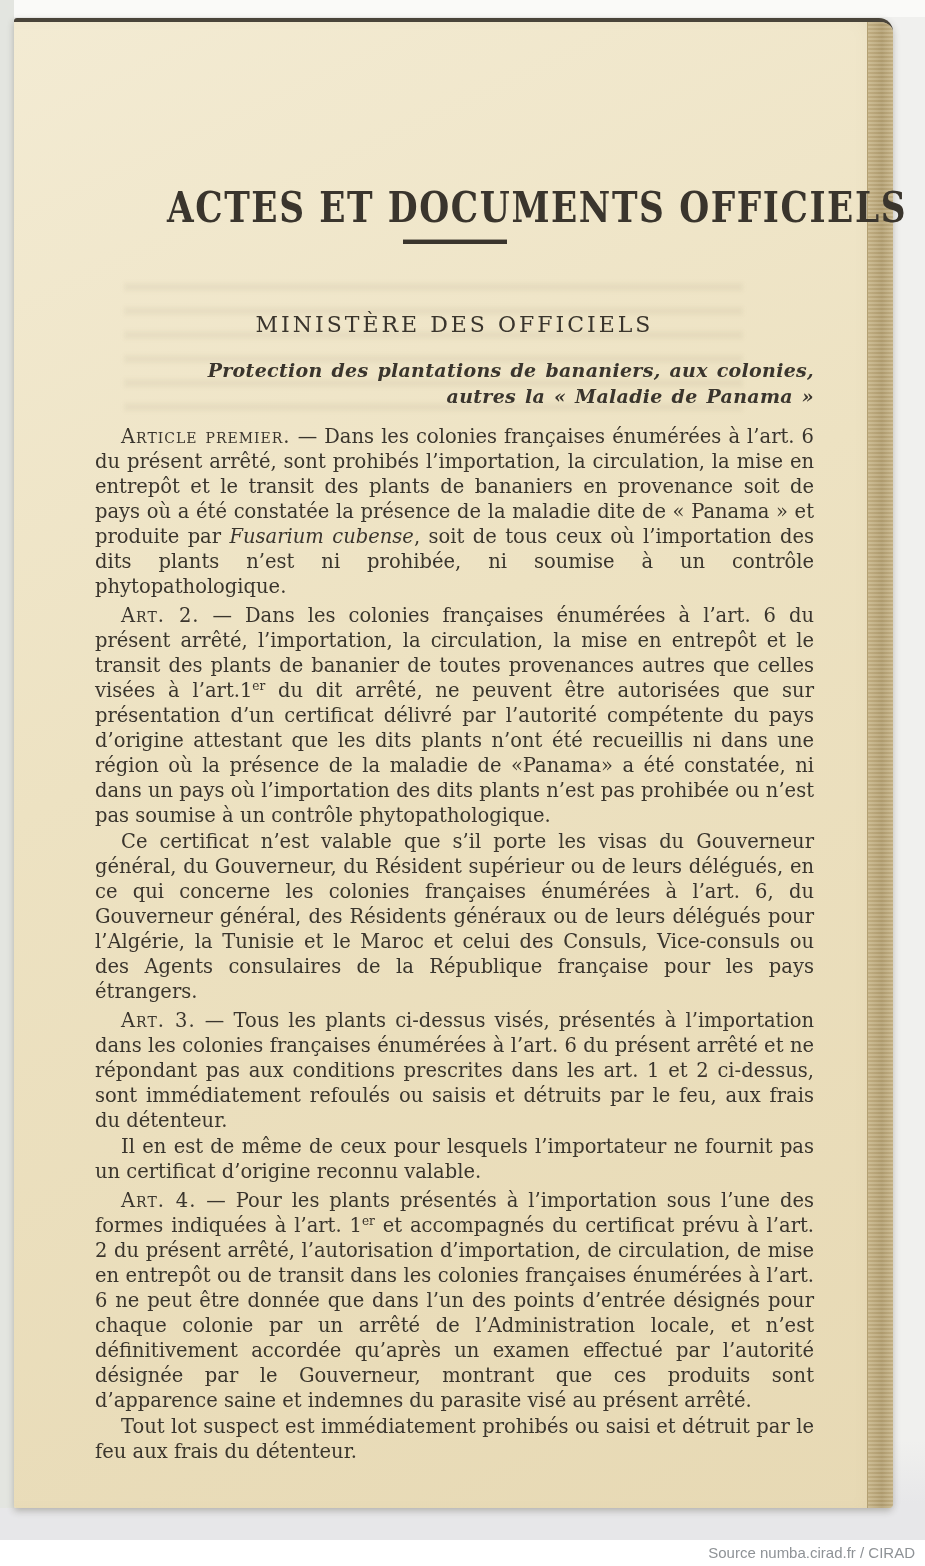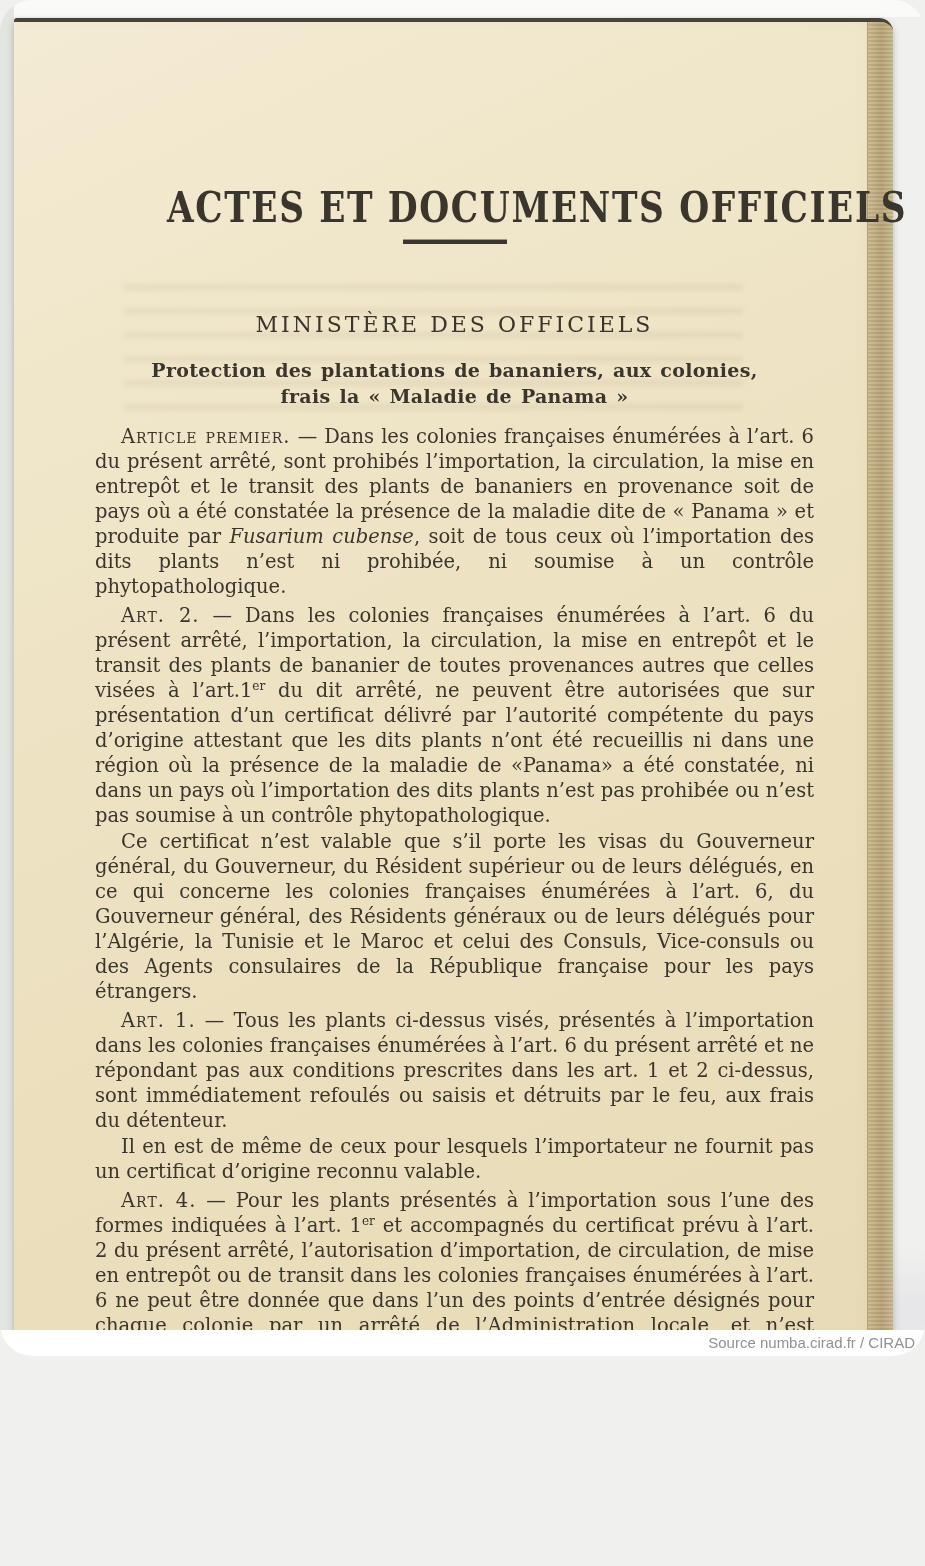--- a/index.html
+++ b/index.html
@@ -1,22 +1,22 @@
 <!DOCTYPE html>
 <html lang="fr" style="--paper: #ede2c2; --paper_light: #f3ebd3; --paper_dark: #e7d9b4; --ink: #3a352d; --edge_line: #49443a; --page_edge: #c9b78b; --page_edge_dark: #b3a073; --backdrop: #f0f0ee; --backdrop_bottom: #e7e7e9; --top_strip: #fafaf8; --left_strip: #e3e5e0; --footer_bg: #ffffff; --footer_text: #8e9296;"><head>
 <meta charset="utf-8">
 <style>
   html,body{margin:0;padding:0;}
   body{
     width:925px;height:1566px;overflow:hidden;
     font-family:"DejaVu Serif","Liberation Serif",serif;
     background:var(--backdrop,#f0f0ee);
   }
-  .scan{position:relative;width:925px;height:1356px;overflow:hidden;
-        background:linear-gradient(180deg,var(--backdrop,#f0f0ee) 0%,var(--backdrop,#f0f0ee) 92%,var(--backdrop_bottom,#e7e7e9) 96%);border-radius:32px;}
+  .scan{position:relative;width:925px;height:1566px;overflow:hidden;
+        background:linear-gradient(180deg,var(--backdrop,#f0f0ee) 0%,var(--backdrop,#f0f0ee) 92%,var(--backdrop_bottom,#e7e7e9) 96%);}
   .top-strip{position:absolute;left:0;top:0;width:925px;height:17px;background:var(--top_strip,#fafaf8);}
   .left-strip{position:absolute;left:0;top:0;width:14px;height:1530px;background:var(--left_strip,#e3e5e0);}
   .bottom-gray{position:absolute;left:0;top:1508px;width:925px;height:32px;background:var(--backdrop_bottom,#e7e7e9);}
 
   
   .page{
     position:absolute;left:14px;top:18px;width:879px;height:1490px;
     box-sizing:border-box;
     background:linear-gradient(155deg,var(--paper_light,#f3ebd3) 0%,var(--paper,#ede2c2) 42%,var(--paper_dark,#e7d9b4) 100%);
     border-top:4px solid var(--edge_line,#49443a);
@@ -44,22 +44,22 @@
     margin:163px 0 0 0;text-align:center;
     font-size:43px;line-height:44px;font-weight:700;letter-spacing:2px;
     transform:scaleX(.80);transform-origin:50% 50%;white-space:nowrap;
   }
   .title-rule{width:104px;height:4px;margin:11px auto 0;
     background:var(--ink,#3a352d);box-shadow:0 -1px 0 rgba(58,53,45,.45);}
   .ministry{
     margin:68px 0 0 0;text-align:center;font-weight:400;
     font-size:22px;line-height:26px;letter-spacing:3px;white-space:nowrap;
   }
-  .subtitle{margin:19px 0 0 0;text-align:center;font-weight:700;
-    font-size:19px;line-height:26px;letter-spacing:.3px;word-spacing:2px;}
+  .subtitle{margin:19px 0 0 0;text-align:right;font-weight:700;
+    font-size:19px;line-height:26px;letter-spacing:.3px;word-spacing:2px;font-style:italic;}
   .doc-body{margin-top:15px;font-size:19.5px;line-height:25px;}
   .para{margin:0;text-align:justify;text-indent:26px;}
   .para.article-start{margin-top:4px;}
   .para.plain{margin-top:1px;}
   .smallcaps{font-variant:small-caps;letter-spacing:1px;}
   .italic{font-style:italic;}
   .sup{vertical-align:super;font-size:.62em;line-height:0;}
 
   
   .source-bar{
@@ -83,28 +83,28 @@
     <div class="ghost"></div>
 
     <div class="content">
       <h1 class="doc-title">ACTES ET DOCUMENTS OFFICIELS</h1>
       <div class="title-rule"></div>
 
       <h2 class="ministry">MINISTÈRE DES OFFICIELS</h2>
 
       <div class="subtitle">
         <div>Protection des plantations de bananiers, aux colonies,</div>
-        <div>frais la « Maladie de Panama »</div>
+        <div>autres la « Maladie de Panama »</div>
       </div>
 
       <div class="doc-body">
           <p class="para article-start"><span class="smallcaps">Article premier.</span><span> — Dans les colonies françaises énumérées à l’art. 6 du présent arrêté, sont prohibés l’importation, la circulation, la mise en entrepôt et le transit des plants de bananiers en provenance soit de pays où a été constatée la présence de la maladie dite de « Panama » et produite par </span><span class="italic">Fusarium cubense</span><span>, soit de tous ceux où l’importation des dits plants n’est ni prohibée, ni soumise à un contrôle phytopathologique.</span></p>
           <p class="para article-start"><span class="smallcaps">Art. 2.</span><span> — Dans les colonies françaises énumérées à l’art. 6 du présent arrêté, l’importation, la circulation, la mise en entrepôt et le transit des plants de bananier de toutes provenances autres que celles visées à l’art.1</span><span class="sup">er</span><span> du dit arrêté, ne peuvent être autorisées que sur présentation d’un certificat délivré par l’autorité compétente du pays d’origine attestant que les dits plants n’ont été recueillis ni dans une région où la présence de la maladie de «Panama» a été constatée, ni dans un pays où l’importation des dits plants n’est pas prohibée ou n’est pas soumise à un contrôle phytopathologique.</span></p>
           <p class="para plain"><span>Ce certificat n’est valable que s’il porte les visas du Gouverneur général, du Gouverneur, du Résident supérieur ou de leurs délégués, en ce qui concerne les colonies françaises énumérées à l’art. 6, du Gouverneur général, des Résidents généraux ou de leurs délégués pour l’Algérie, la Tunisie et le Maroc et celui des Consuls, Vice-consuls ou des Agents consulaires de la République française pour les pays étrangers.</span></p>
-          <p class="para article-start"><span class="smallcaps">Art. 1.</span><span> — Tous les plants ci-dessus visés, présentés à l’importation dans les colonies françaises énumérées à l’art. 6 du présent arrêté et ne répondant pas aux conditions prescrites dans les art. 1 et 2 ci-dessus, sont immédiatement refoulés ou saisis et détruits par le feu, aux frais du détenteur.</span></p>
+          <p class="para article-start"><span class="smallcaps">Art. 3.</span><span> — Tous les plants ci-dessus visés, présentés à l’importation dans les colonies françaises énumérées à l’art. 6 du présent arrêté et ne répondant pas aux conditions prescrites dans les art. 1 et 2 ci-dessus, sont immédiatement refoulés ou saisis et détruits par le feu, aux frais du détenteur.</span></p>
           <p class="para plain"><span>Il en est de même de ceux pour lesquels l’importateur ne fournit pas un certificat d’origine reconnu valable.</span></p>
           <p class="para article-start"><span class="smallcaps">Art. 4.</span><span> — Pour les plants présentés à l’importation sous l’une des formes indiquées à l’art. 1</span><span class="sup">er</span><span> et accompagnés du certificat prévu à l’art. 2 du présent arrêté, l’autorisation d’importation, de circulation, de mise en entrepôt ou de transit dans les colonies françaises énumérées à l’art. 6 ne peut être donnée que dans l’un des points d’entrée désignés pour chaque colonie par un arrêté de l’Administration locale, et n’est définitivement accordée qu’après un examen effectué par l’autorité désignée par le Gouverneur, montrant que ces produits sont d’apparence saine et indemnes du parasite visé au présent arrêté.</span></p>
           <p class="para plain"><span>Tout lot suspect est immédiatement prohibés ou saisi et détruit par le feu aux frais du détenteur.</span></p>
         </div>
     </div>
   </div>
 
   <div class="source-bar">Source numba.cirad.fr / CIRAD</div>
 </div>
 

